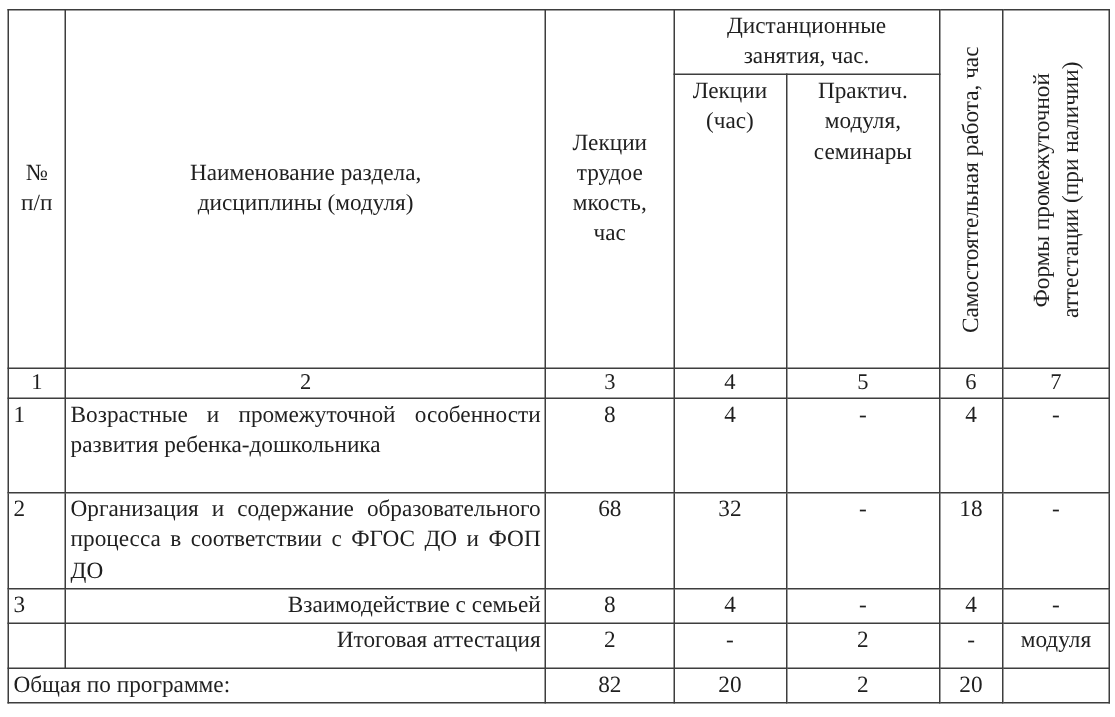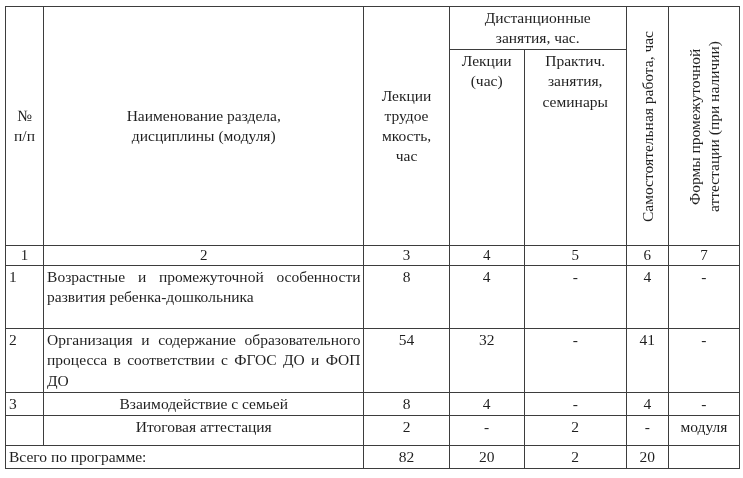--- a/index.html
+++ b/index.html
@@ -83,21 +83,21 @@
   tr.r3 { height: 21px; }
   tr.r4 { height: 30px; }
   tr.rt { height: 23px; }
   td.cell-num {
     text-align: left;
     vertical-align: top;
     padding-left: 11px;
     padding-top: 1px;
   }
   td.cell-name {
-    text-align: center;
+    text-align: right;
     vertical-align: top;
     padding: 1px 5px 1px 14px;
     line-height: 21px;
   }
   td.cell-name.just { text-align: justify; }
   td.cell-val {
     text-align: center;
     vertical-align: top;
     padding-top: 1px;
   }
@@ -142,21 +142,21 @@
           <div class="vwrap">
             <span class="vtext">Формы промежуточной
 аттестации (при наличии)</span>
           </div>
         </th>
       </tr>
       <tr class="h-sub">
         <th class="hc-top">Лекции
 (час)</th>
         <th class="hc-top">Практич.
-занятия,
+модуля,
 семинары</th>
       </tr>
 
       <tr class="numrow">
         <td>1</td>
         <td>2</td>
         <td>3</td>
         <td>4</td>
         <td>5</td>
         <td>6</td>
@@ -169,24 +169,24 @@
         <td class="cell-val">8</td>
         <td class="cell-val">4</td>
         <td class="cell-val">-</td>
         <td class="cell-val">4</td>
         <td class="cell-val">-</td>
       </tr>
 
       <tr class="r2">
         <td class="cell-num">2</td>
         <td class="cell-name just">Организация и содержание образовательного процесса в соответствии с ФГОС ДО и ФОП ДО</td>
-        <td class="cell-val">54</td>
+        <td class="cell-val">68</td>
         <td class="cell-val">32</td>
         <td class="cell-val">-</td>
-        <td class="cell-val">41</td>
+        <td class="cell-val">18</td>
         <td class="cell-val">-</td>
       </tr>
 
       <tr class="r3">
         <td class="cell-num">3</td>
         <td class="cell-name">Взаимодействие с семьей</td>
         <td class="cell-val">8</td>
         <td class="cell-val">4</td>
         <td class="cell-val">-</td>
         <td class="cell-val">4</td>
@@ -197,21 +197,21 @@
         <td class="cell-num"></td>
         <td class="cell-name">Итоговая аттестация</td>
         <td class="cell-val">2</td>
         <td class="cell-val">-</td>
         <td class="cell-val">2</td>
         <td class="cell-val">-</td>
         <td class="cell-val">модуля</td>
       </tr>
 
       <tr class="rt">
-        <td class="cell-total-label" colspan="2">Всего по программе:</td>
+        <td class="cell-total-label" colspan="2">Общая по программе:</td>
         <td class="cell-val">82</td>
         <td class="cell-val">20</td>
         <td class="cell-val">2</td>
         <td class="cell-val">20</td>
         <td class="cell-val"></td>
       </tr>
     </tbody>
   </table>
 </div>
 

